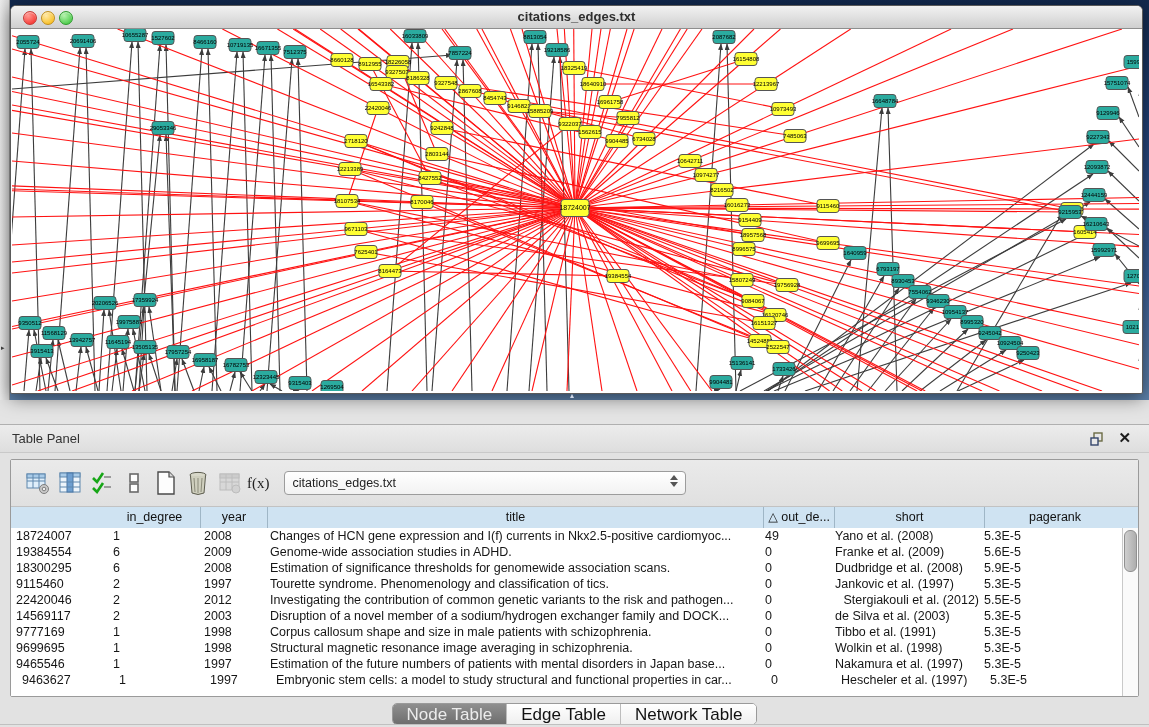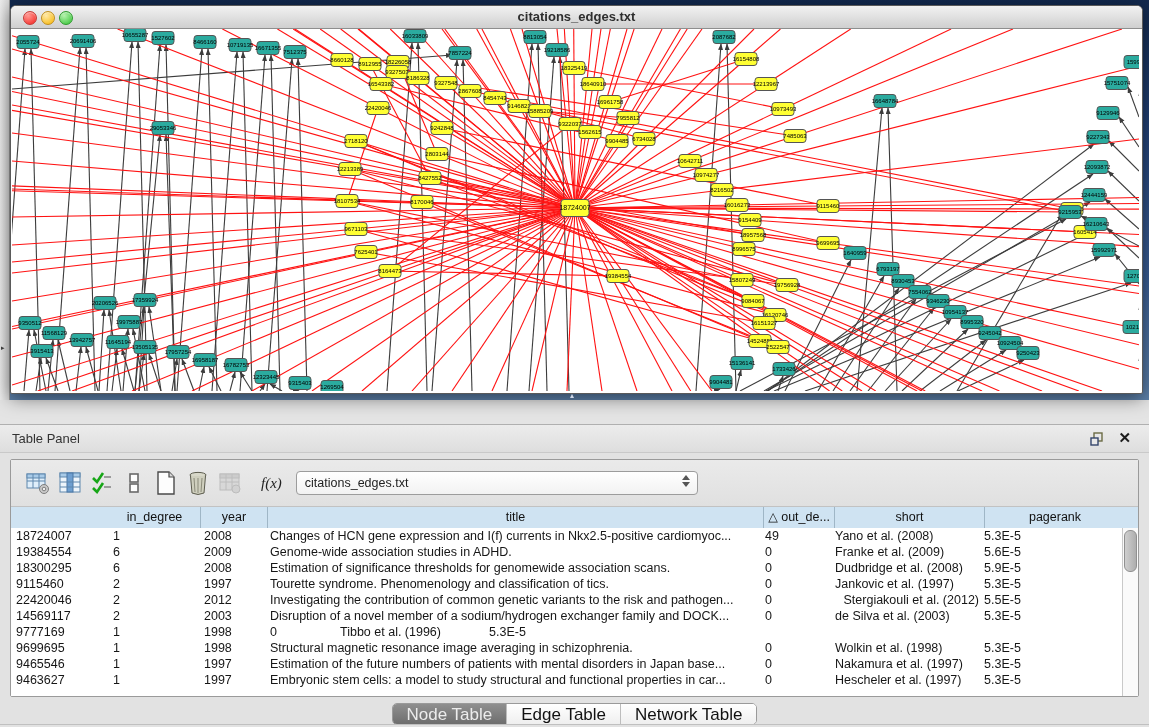--- a/index.html
+++ b/index.html
@@ -55,21 +55,21 @@
   #tp-close{position:absolute;right:18px;top:4px;font-size:15px;font-weight:bold;color:#1c1c1c;line-height:18px;}
   #tp-body{position:absolute;left:0;top:28px;right:0;bottom:27px;}
   #tp-inner{
     position:absolute;left:10px;right:10px;top:6px;height:236px;
     border:1px solid #9a9a9a;background:#fff;border-radius:2px;
   }
   #tp-toolbar{height:46px;background:linear-gradient(#eaeaea,#e0e0e0);
     border-bottom:1px solid #c2c2c2;position:relative;display:flex;align-items:center;padding-left:12px;}
   .tbtn{width:30px;height:30px;display:flex;align-items:center;justify-content:center;margin-right:2px;}
   .tbtn svg{display:block;}
-  #fx-icon{font-family:"Liberation Serif",serif;font-style:italic;font-size:15px;color:#222;margin:0 6px 0 14px;}
+  #fx-icon{font-family:"Liberation Serif",serif;font-size:15px;color:#222;margin:0 6px 0 0;}
   #table-select{
     margin-left:8px;width:392px;height:22px;background:linear-gradient(#fff,#f2f2f2);
     border:1px solid #9c9c9c;border-radius:4px;display:flex;align-items:center;
     font-size:12.5px;color:#222;padding-left:8px;position:relative;
   }
   .combo-arrows{position:absolute;right:7px;top:3px;display:flex;flex-direction:column;align-items:center;}
   .combo-arrows i{display:block;width:0;height:0;border-left:4px solid transparent;border-right:4px solid transparent;}
   .combo-arrows .up{border-bottom:5px solid #555;margin-bottom:2px;}
   .combo-arrows .dn{border-top:5px solid #555;}
 
@@ -981,22 +981,23 @@
               <span class="td" style="width: 66px;">2003</span>
               <span class="td" style="width: 495px;">Disruption of a novel member of a sodium/hydrogen exchanger family and DOCK...</span>
               <span class="td" style="width: 70px;">0</span>
               <span class="td" style="width: 149px;">de Silva et al. (2003)</span>
               <span class="td" style="width: 140px;">5.3E-5</span>
             </div>
             <div class="tr">
               <span class="td" style="width: 97px;">9777169</span>
               <span class="td" style="width: 91px;">1</span>
               <span class="td" style="width: 66px;">1998</span>
+              <span class="td" style="width: 495px;">Corpus callosum shape and size in male patients with schizophrenia.</span>
               <span class="td" style="width: 70px;">0</span>
-              <span class="td" style="width: 149px;">Tibbo et al. (1996)</span>
+              <span class="td" style="width: 149px;">Tibbo et al. (1991)</span>
               <span class="td" style="width: 140px;">5.3E-5</span>
             </div>
             <div class="tr">
               <span class="td" style="width: 97px;">9699695</span>
               <span class="td" style="width: 91px;">1</span>
               <span class="td" style="width: 66px;">1998</span>
               <span class="td" style="width: 495px;">Structural magnetic resonance image averaging in schizophrenia.</span>
               <span class="td" style="width: 70px;">0</span>
               <span class="td" style="width: 149px;">Wolkin et al. (1998)</span>
               <span class="td" style="width: 140px;">5.3E-5</span>
@@ -1004,21 +1005,21 @@
             <div class="tr">
               <span class="td" style="width: 97px;">9465546</span>
               <span class="td" style="width: 91px;">1</span>
               <span class="td" style="width: 66px;">1997</span>
               <span class="td" style="width: 495px;">Estimation of the future numbers of patients with mental disorders in Japan base...</span>
               <span class="td" style="width: 70px;">0</span>
               <span class="td" style="width: 149px;">Nakamura et al. (1997)</span>
               <span class="td" style="width: 140px;">5.3E-5</span>
             </div>
             <div class="tr">
-              <span class="td" style="width: 97px;">9463627</span>
+              <span class="td" style="width: 97px; margin-left: 6px;">9463627</span>
               <span class="td" style="width: 91px;">1</span>
               <span class="td" style="width: 66px;">1997</span>
               <span class="td" style="width: 495px;">Embryonic stem cells: a model to study structural and functional properties in car...</span>
               <span class="td" style="width: 70px;">0</span>
               <span class="td" style="width: 149px;">Hescheler et al. (1997)</span>
               <span class="td" style="width: 140px;">5.3E-5</span>
             </div>
           </div>
         <div id="vscroll">
           <div id="vthumb"></div>

